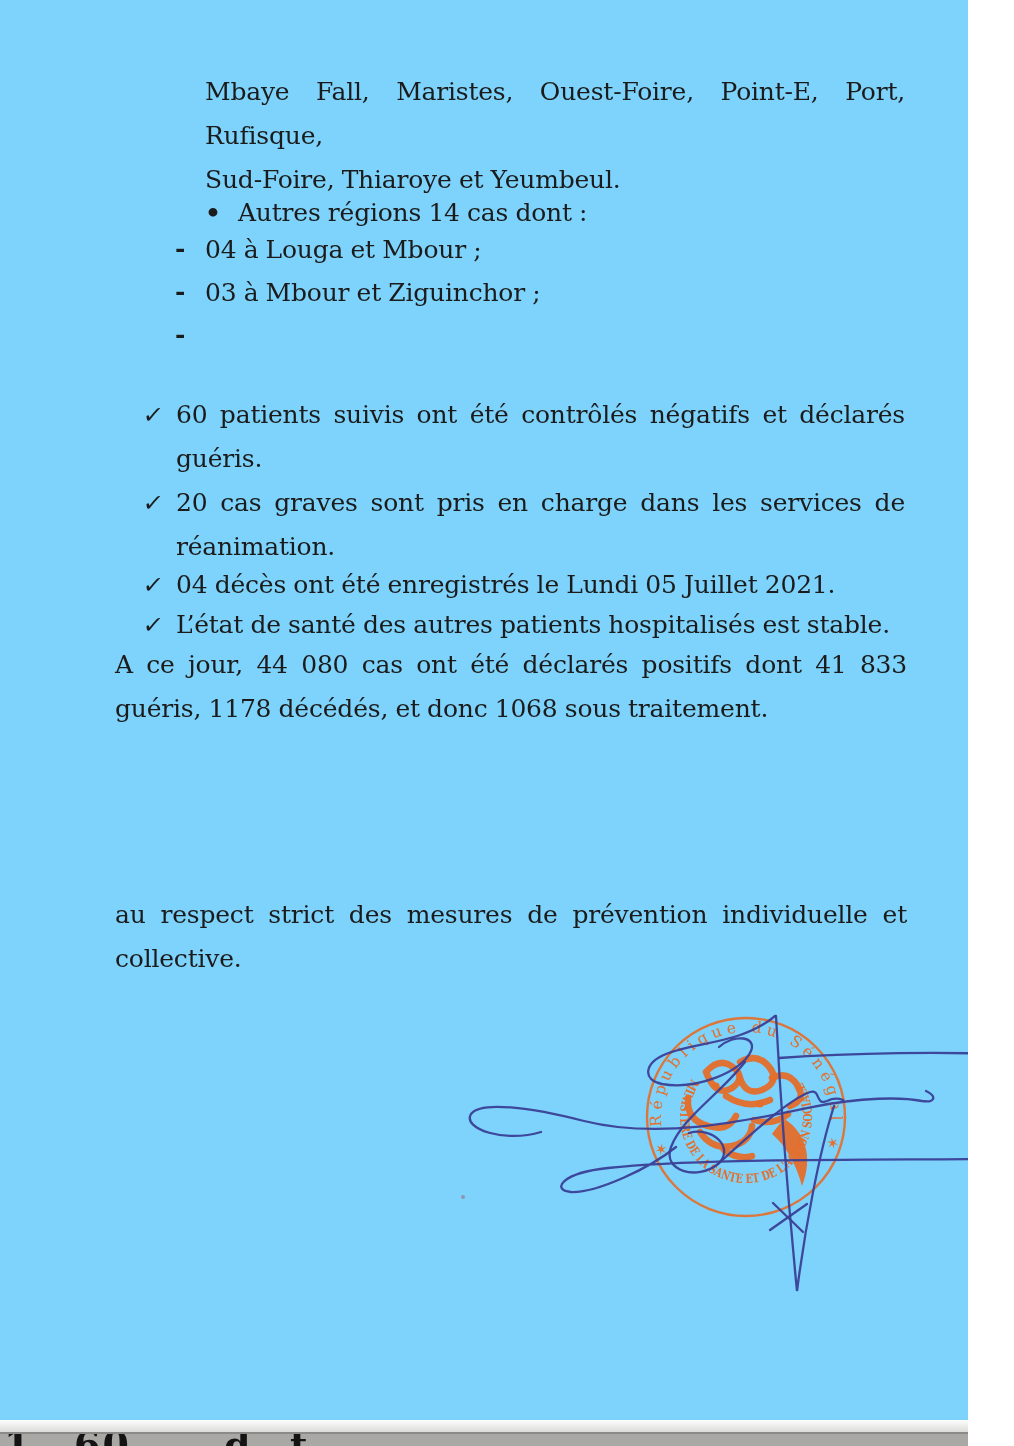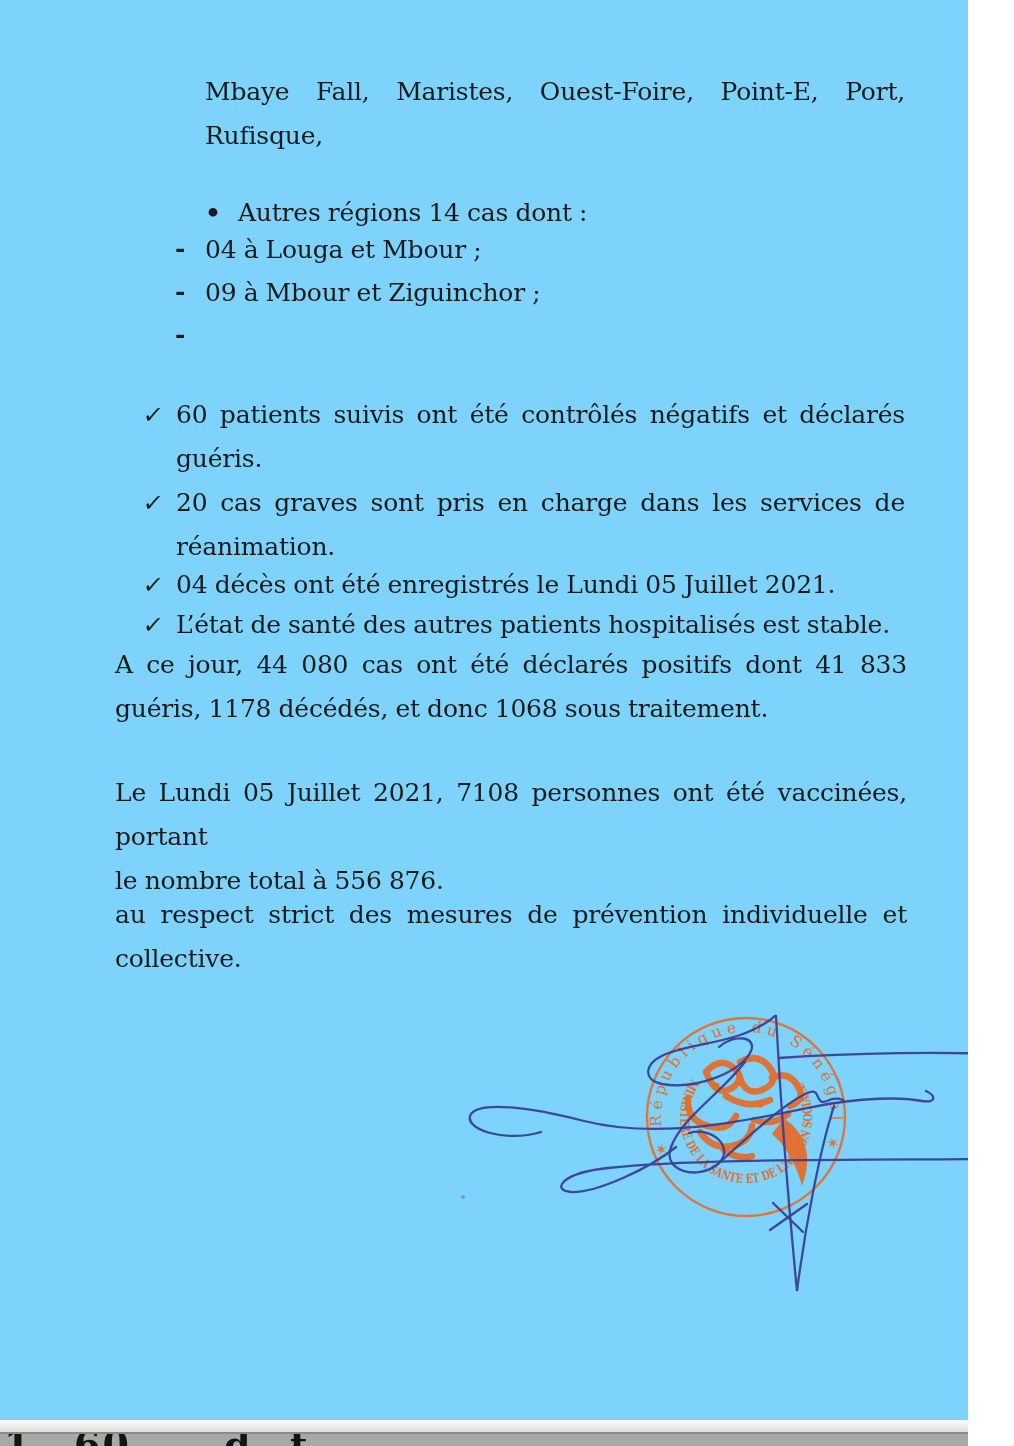--- a/index.html
+++ b/index.html
@@ -46,35 +46,36 @@
   .strip .sf3 { left:224px; }
   .strip .sf4 { left:290px; }
 </style>
 </head>
 <body>
 
 <div class="page">
 
   <div class="tblock" style="top:70px; left:205px; width:700px;">
     <div class="line full"><span>Mbaye Fall, Maristes, Ouest-Foire, Point-E, Port, Rufisque,</span></div>
+    <div class="line"><span>Sud-Foire, Thiaroye et Yeumbeul.</span></div>
   </div>
 
   <div class="tblock bullet-line" style="top:191px; left:205px; width:640px;">
     <span class="marker">•</span>
     <span><b>Autres régions 14 cas dont :</b></span>
   </div>
 
   <div class="tblock" style="top:228px; left:175px; width:730px; line-height:43px;">
     <div class="dash-item">
       <span class="marker">-</span>
       <span><b>04</b><span> à Louga et Mbour ;</span></span>
     </div>
     <div class="dash-item">
       <span class="marker">-</span>
-      <span><b>09</b><span> à Mbour et Ziguinchor ;</span></span>
+      <span><b>03</b><span> à Mbour et Ziguinchor ;</span></span>
     </div>
     <div class="dash-item">
       <span class="marker">-</span>
     </div>
   </div>
 
   <div class="tblock" style="top:393px; left:143px; width:762px;">
     <div class="check-item">
       <span class="marker">✓</span>
       <div class="line full"><b>60 patients</b><span> suivis ont été contrôlés négatifs et déclarés guéris.</span></div>
@@ -92,24 +93,20 @@
       <span class="marker">✓</span>
       <div class="line"><span>L’état de santé des autres patients hospitalisés est stable.</span></div>
     </div>
   </div>
 
   <div class="tblock" style="top:643px; left:115px; width:792px;">
     <div class="line full"><span>A ce jour, </span><b>44 080</b><span> cas ont été déclarés </span><b>positifs</b><span> dont </span><b>41 833</b></div>
     <div class="line"><b>guéris</b><span>, </span><b>1178 décédés</b><span>, et donc </span><b>1068 sous traitement</b><span>.</span></div>
   </div>
 
-  <div class="tblock" style="top:771px; left:115px; width:792px;">
-    <div class="line full"><span>Le Lundi 05 Juillet 2021, </span><b>7108</b><span> personnes ont été vaccinées, portant</span></div>
-    <div class="line"><span>le nombre total à </span><b>556 876.</b></div>
-  </div>
 
   <div class="tblock" style="top:893px; left:115px; width:792px;">
     <div class="line"><span>au respect strict des mesures de prévention individuelle et collective.</span></div>
   </div>
 
   <svg class="sig-svg" viewBox="0 1000 1014 320">
     <defs>
       <path id="arc-outer" d="M669,1153 A85,85 0 1 1 823,1153" fill="none"></path>
       <path id="arc-inner" d="M692,1079 A66,66 0 1 0 800,1079" fill="none"></path>
     </defs>

